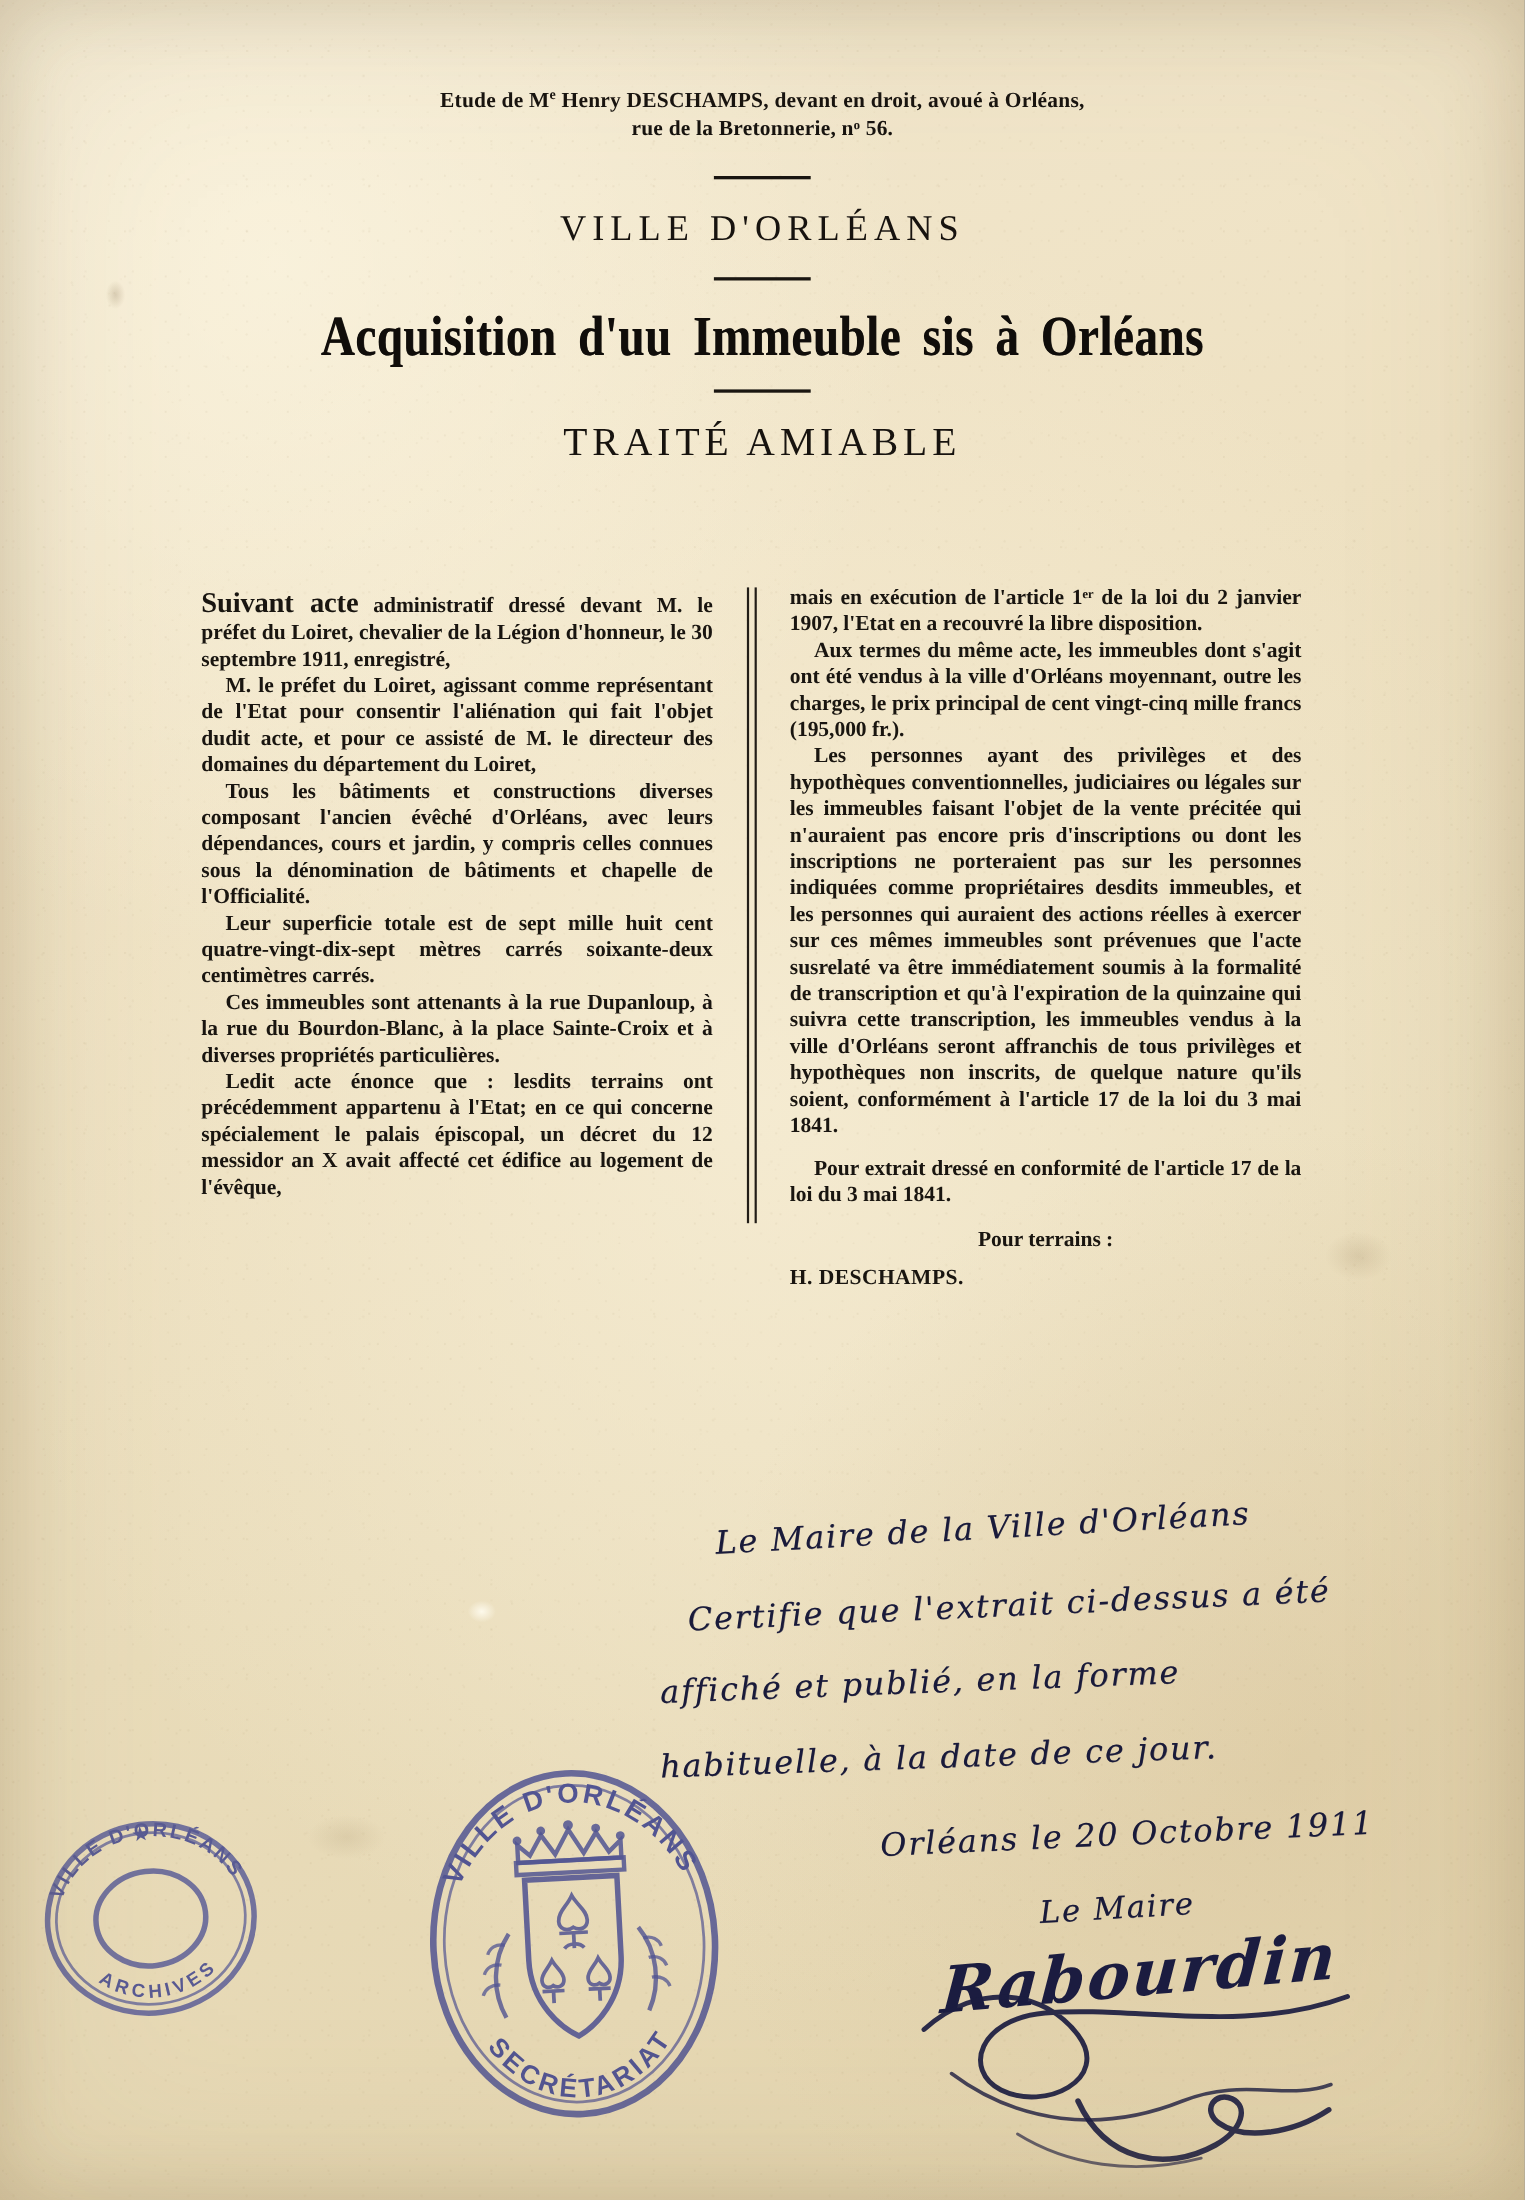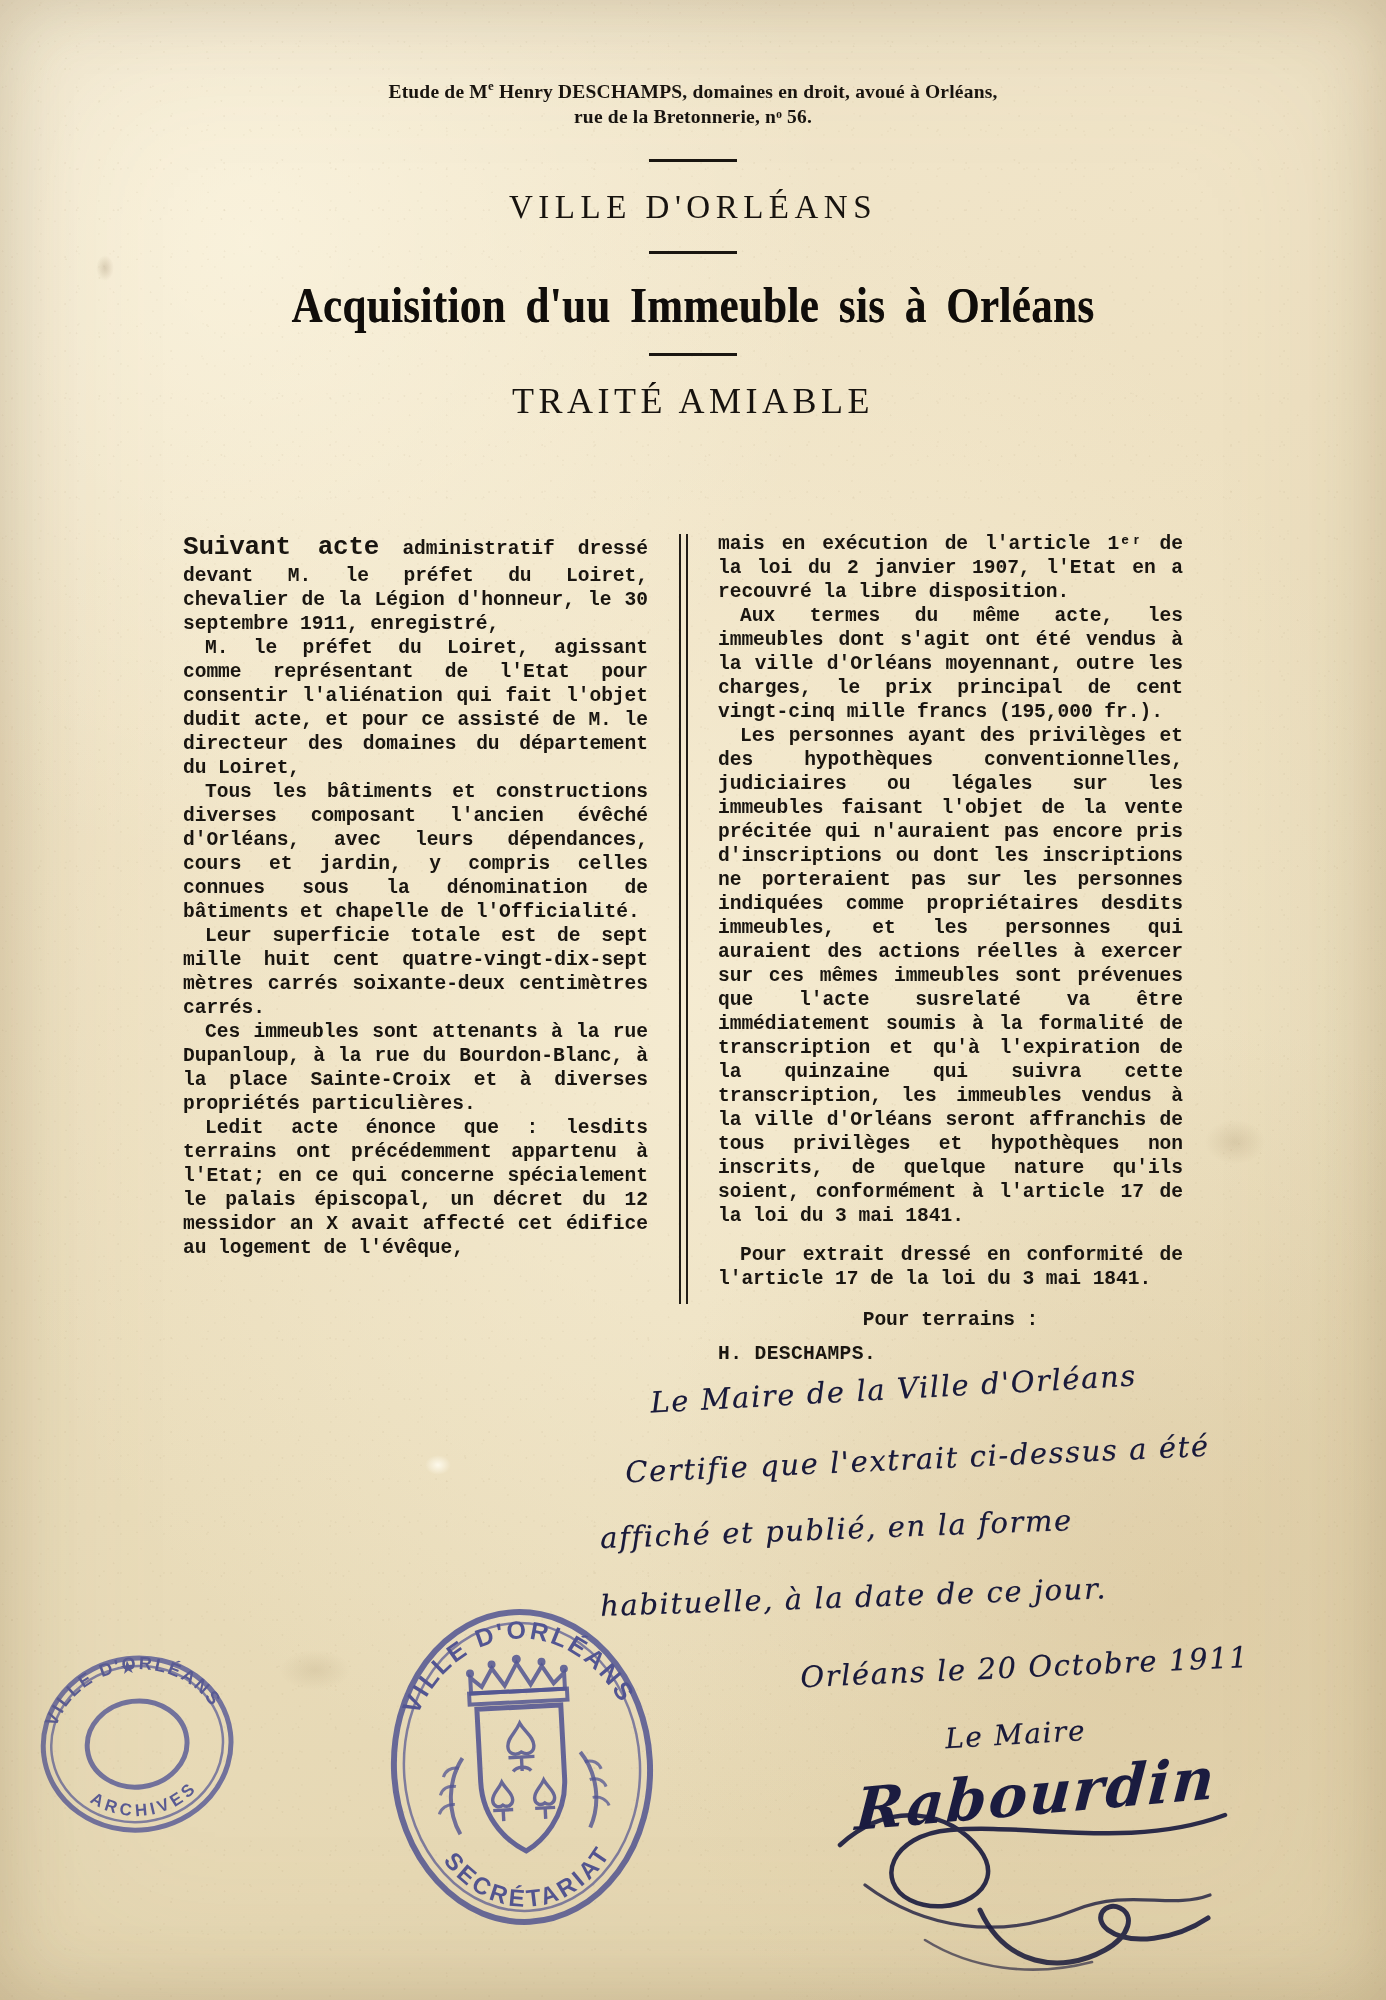--- a/index.html
+++ b/index.html
@@ -120,21 +120,21 @@
     width: 1000px;
     display: flex;
     gap: 0;
   }
   .col {
     width: 465px;
     font-size: 19.6px;
     line-height: 1.225;
     text-align: justify;
     text-justify: inter-word;
-    font-family: Liberation Mono, monospace;
+    font-family: Liberation Serif, serif;
     font-weight: 600;
     color: #191510;
     letter-spacing: -0.05px;
   }
   .col p { margin: 0; text-indent: 22px; }
   .col p.noind { text-indent: 0; }
   .col p.sig-a { text-indent: 0; text-align: center; margin-top: 17px; }
   .col p.sig-b { text-indent: 0; text-align: left; margin-top: 10px; letter-spacing: 0.4px; }
   .col p.gap { margin-top: 15px; }
   .lead {
@@ -232,21 +232,21 @@
   <div class="grain"></div>
 
   <div class="blot" style="left:96px;top:255px;width:18px;height:26px;background:radial-gradient(ellipse,rgba(120,95,60,0.22),rgba(120,95,60,0) 70%);"></div>
   <div class="blot" style="left:425px;top:1455px;width:26px;height:20px;background:radial-gradient(ellipse,rgba(255,252,240,0.9),rgba(255,252,240,0) 70%);"></div>
   <div class="blot" style="left:1205px;top:1120px;width:60px;height:44px;background:radial-gradient(ellipse,rgba(135,110,70,0.16),rgba(135,110,70,0) 72%);"></div>
   <div class="blot" style="left:280px;top:1650px;width:70px;height:40px;background:radial-gradient(ellipse,rgba(135,110,70,0.13),rgba(135,110,70,0) 72%);"></div>
 
   <div class="printed">
 
     <div class="letterhead">
-      <div><span>Etude de M</span><sup>e</sup><span> Henry DESCHAMPS, domaines en droit, avoué à Orléans,</span></div>
+      <div><span>Etude de M</span><sup>e</sup><span> Henry DESCHAMPS, devant en droit, avoué à Orléans,</span></div>
       <div>rue de la Bretonnerie, nᵒ 56.</div>
     </div>
 
     <div class="rule r1"></div>
 
     <div class="ville-title">VILLE D'ORLÉANS</div>
 
     <div class="rule r2"></div>
 
     <div class="acq-title">Acquisition d'uu Immeuble sis à Orléans</div>

